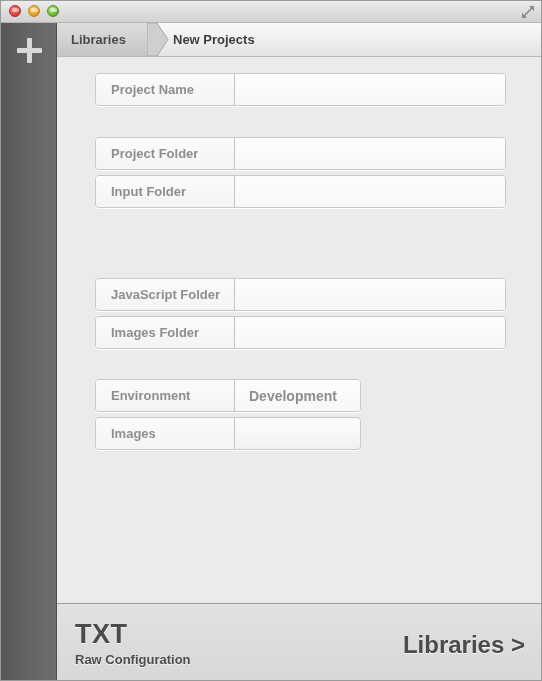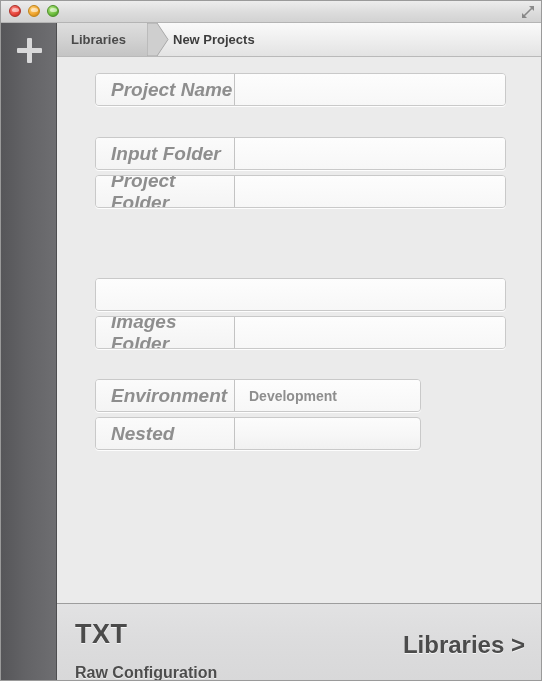--- a/index.html
+++ b/index.html
@@ -170,40 +170,39 @@
     box-shadow: 0 1px 0 rgba(255,255,255,0.9);
     box-sizing: border-box;
     margin-bottom: 5px;
     overflow: hidden;
   }
   .field-label {
     width: 139px;
     display: flex;
     align-items: center;
     padding-left: 15px;
-    font-size: 19px;
+    font-size: 13px;
     font-weight: bold;
     color: #8e8e8e;
     border-right: 1px solid #c3c3c3;
     box-sizing: border-box;
     background: linear-gradient(to bottom, #fbfbfb 0%, #f4f4f4 100%);
-    font-style: italic;
   }
   .field-input {
     flex: 1;
     display: flex;
     align-items: center;
     padding-left: 14px;
     font-size: 14px;
     font-weight: bold;
     color: #8e8e8e;
     background: linear-gradient(to bottom, #fdfdfd 0%, #f7f7f7 100%);
     cursor: text;
   }
-  .field-row.narrow { width: 326px; }
+  .field-row.narrow { width: 266px; }
   .field-row.wide { width: 411px; }
 
   
   .footer {
     position: absolute;
     left: 56px; top: 602px;
     width: 485px;
     height: 78px;
     background: linear-gradient(to bottom, #e2e2e3 0%, #dcdcdd 50%, #d8d8d9 100%);
     border-top: 1px solid #9d9d9d;
@@ -217,24 +216,24 @@
   }
   .footer-title {
     font-size: 27px;
     font-weight: bold;
     color: #4b4b4b;
     letter-spacing: 0.5px;
     line-height: 28px;
     text-shadow: 0 1px 0 rgba(255,255,255,0.75);
   }
   .footer-sub {
-    font-size: 16px;
+    font-size: 13px;
     font-weight: bold;
     color: #4d4d4d;
-    margin-top: 16px;
+    margin-top: 4px;
     text-shadow: 0 1px 0 rgba(255,255,255,0.7);
   }
   .footer-right {
     position: absolute;
     right: 17px; top: 27px;
     font-size: 24px;
     font-weight: bold;
     color: #4b4b4b;
     cursor: pointer;
     text-shadow: 0 1px 0 rgba(255,255,255,0.75);
@@ -284,46 +283,47 @@
 
     <div class="field-group" style="left:38px; top:16px;">
       <div class="field-row wide">
         <div class="field-label">Project Name</div>
         <div class="field-input" title=""></div>
       </div>
     </div>
 
     <div class="field-group" style="left:38px; top:80px;">
       <div class="field-row wide">
+        <div class="field-label">Project Folder</div>
+        <div class="field-input"></div>
+      </div>
+      <div class="field-row wide">
         <div class="field-label">Input Folder</div>
         <div class="field-input"></div>
       </div>
-      <div class="field-row wide">
-        <div class="field-label">Project Folder</div>
-        <div class="field-input"></div>
-      </div>
     </div>
 
     <div class="field-group" style="left:38px; top:221px;">
       <div class="field-row wide">
+        <div class="field-label">JavaScript Folder</div>
         <div class="field-input"></div>
       </div>
       <div class="field-row wide">
         <div class="field-label">Images Folder</div>
         <div class="field-input"></div>
       </div>
     </div>
 
     <div class="field-group" style="left:38px; top:322px;">
       <div class="field-row narrow">
         <div class="field-label">Environment</div>
         <div class="field-input">Development</div>
       </div>
       <div class="field-row narrow">
-        <div class="field-label">Nested</div>
+        <div class="field-label">Images</div>
       </div>
     </div>
 
   </div>
 
   <div class="footer">
     <div class="footer-left">
       <div class="footer-title">TXT</div>
       <div class="footer-sub">Raw Configuration</div>
     </div>

